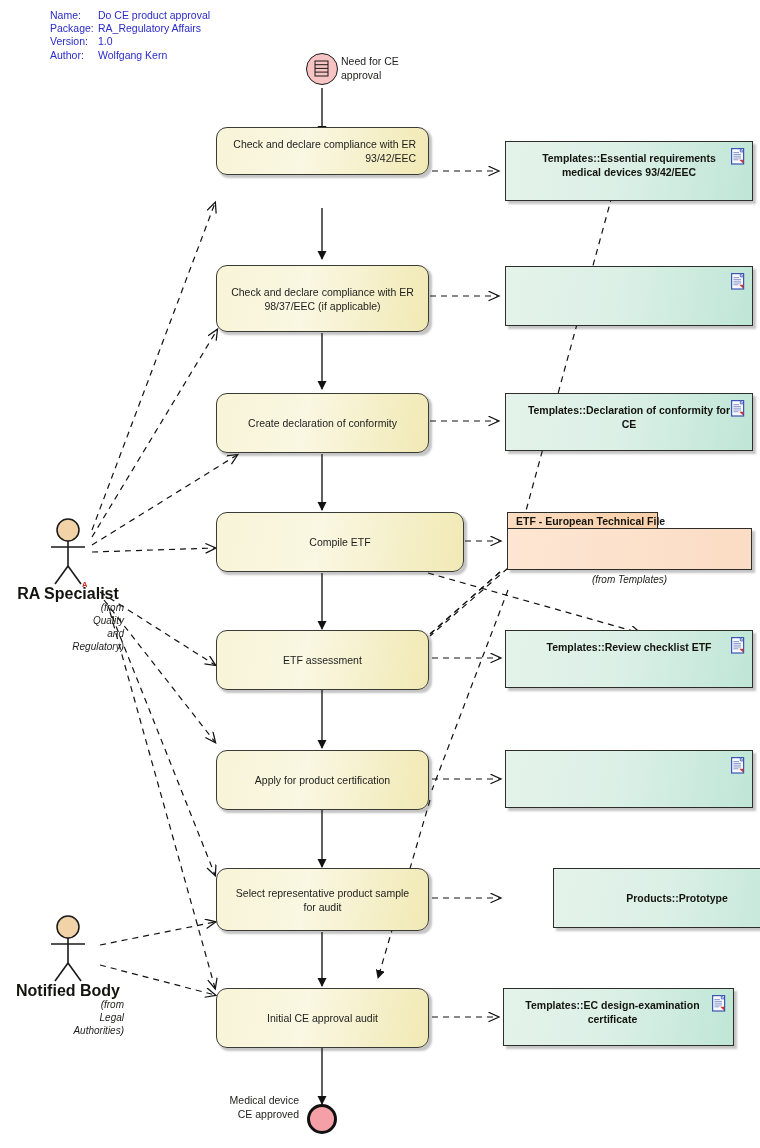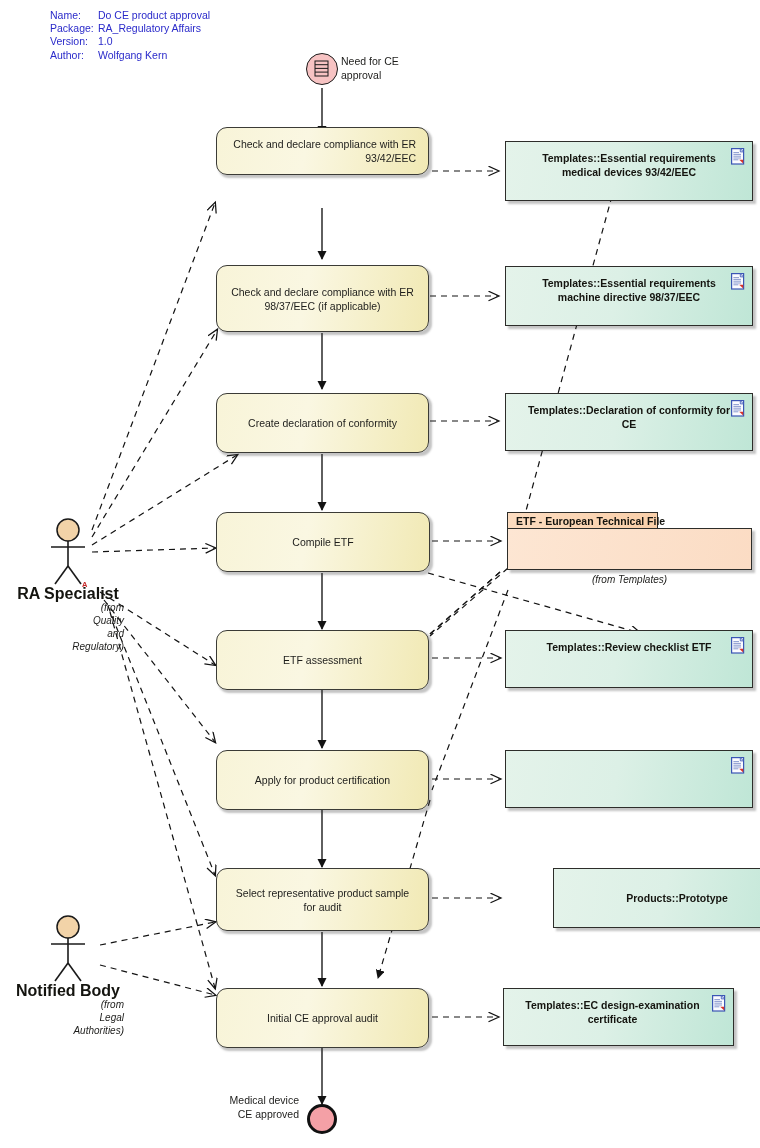--- a/index.html
+++ b/index.html
@@ -182,21 +182,21 @@
   </div>
 
   <div class="node activity" style="left:216px;top:265px;width:213px;height:67px;">
     <span>Check and declare compliance with ER 98/37/EEC (if applicable)</span>
   </div>
 
   <div class="node activity" style="left:216px;top:393px;width:213px;height:60px;">
     <span>Create declaration of conformity</span>
   </div>
 
-  <div class="node activity" style="left:216px;top:512px;width:214px;height:60px;">
+  <div class="node activity" style="left:216px;top:512px;width:248px;height:60px;">
     <span>Compile ETF</span>
   </div>
 
   <div class="node activity" style="left:216px;top:630px;width:213px;height:60px;">
     <span>ETF assessment</span>
   </div>
 
   <div class="node activity" style="left:216px;top:750px;width:213px;height:60px;">
     <span>Apply for product certification</span>
   </div>
@@ -225,21 +225,20 @@
           <line x1="2.4" y1="6.4" x2="10" y2="6.4"></line>
         <line x1="2.4" y1="8.2" x2="10" y2="8.2"></line>
           <line x1="2.4" y1="10" x2="10" y2="10"></line>
         <line x1="2.4" y1="11.8" x2="7.4" y2="11.8"></line>
       </g>
       <path d="M8.2,11.8 L12.2,11.8 L12.2,15.6 z" fill="#d9342b"></path>
     </svg>
   </div>
 
   <div class="node doc" style="left:505px;top:266px;width:248px;height:60px;">
-    <span>Templates::Essential requirements machine directive 98/37/EEC</span>
     <svg class="doc-icon" viewBox="0 0 15 17">
       <rect x="0.6" y="0.6" width="12" height="15.4" fill="#fbfbff" stroke="#3b56b5" stroke-width="1.2"></rect>
       <path d="M9.3,0.6 L12.6,3.9 L9.3,3.9 z" fill="#dde4f7" stroke="#3b56b5" stroke-width="0.8"></path>
       <g stroke="#7d8ec9" stroke-width="0.9">
         <line x1="2.4" y1="4.6" x2="8" y2="4.6"></line>
           <line x1="2.4" y1="6.4" x2="10" y2="6.4"></line>
         <line x1="2.4" y1="8.2" x2="10" y2="8.2"></line>
           <line x1="2.4" y1="10" x2="10" y2="10"></line>
         <line x1="2.4" y1="11.8" x2="7.4" y2="11.8"></line>
       </g>

